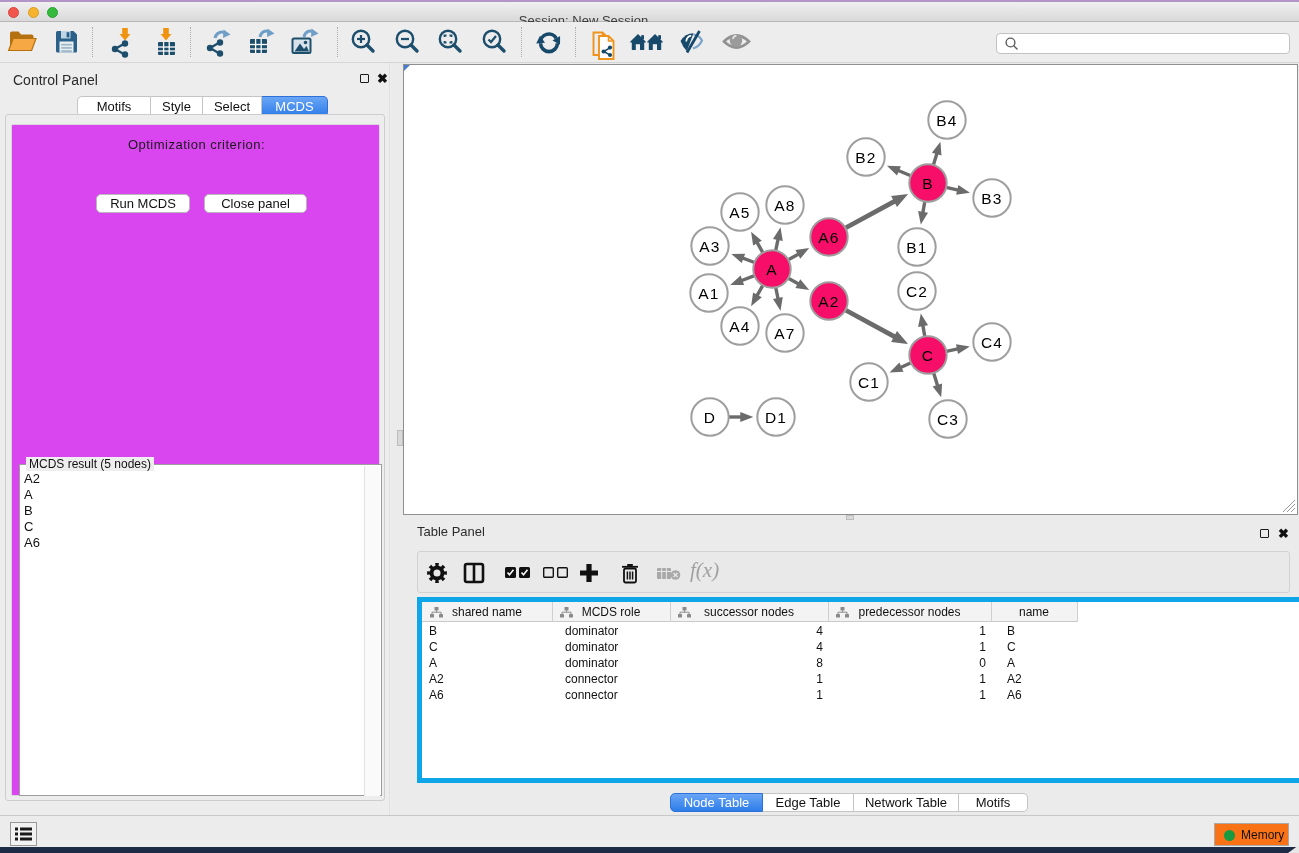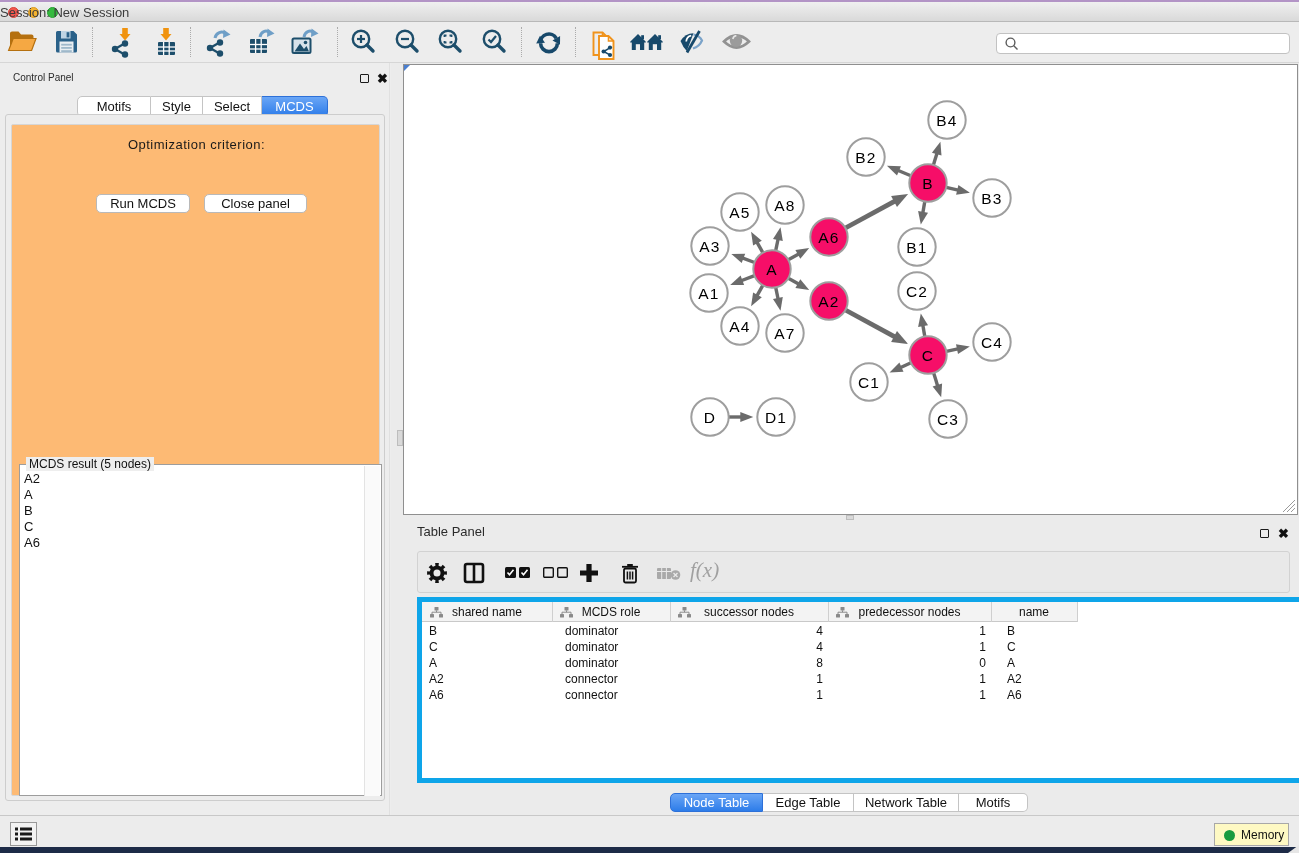--- a/index.html
+++ b/index.html
@@ -5,39 +5,39 @@
 html,body{width:1299px;height:853px;overflow:hidden;font-family:"Liberation Sans",sans-serif;background:#ededed;position:relative}
 .abs{position:absolute}
 
 #purple{left:0;top:0;width:1299px;height:2px;background:#b394c6}
 
 #titlebar{left:0;top:2px;width:1299px;height:20px;background:linear-gradient(#f0f0f0,#d9d9d9);border-bottom:1px solid #b8b8b8}
 .tl{position:absolute;top:5px;width:11px;height:11px;border-radius:50%}
 #titlebar .t1{left:8px;background:#f2574e;border:1px solid #d8443c}
 #titlebar .t2{left:28px;background:#f5b32f;border:1px solid #d99b23}
 #titlebar .t3{left:47px;background:#35ba3e;border:1px solid #28a232}
-#titletext{left:0;top:3px;width:1167px;font-size:13px;color:#3c3c3c}
+#titletext{left:0;top:11px;width:1167px;text-align:center;font-size:13px;color:#3c3c3c}
 
 #toolbar{left:0;top:22px;width:1299px;height:41px;background:#ededed;border-bottom:1px solid #d6d6d6}
 .sep{position:absolute;top:5px;height:30px;width:0;border-left:1px dotted #ababab}
 .ticon{position:absolute;top:4px}
 #search{left:996px;top:11px;width:294px;height:21px;background:#fff;border:1px solid #c2c2c2;border-radius:4px}
 
 #cpanel{left:0;top:63px;width:390px;height:752px;background:#ededed;border-right:1px solid #e0e0e0}
-#cpanel .title{left:13px;top:9px;font-size:10px;color:#2b2b2b;position:absolute}
+#cpanel .title{left:13px;top:9px;font-size:14px;color:#2b2b2b;position:absolute}
 .sqico{position:absolute;width:9px;height:9px;border:1.5px solid #1a1a1a;border-radius:1px}
 .xico{position:absolute;font-size:13px;font-weight:bold;color:#111;line-height:10px}
 
 .tabrow{position:absolute;display:flex}
 .tab{height:21px;background:#fff;border:1px solid #c4c4c4;border-left:none;font-size:13px;color:#111;display:flex;align-items:center;justify-content:center}
 .tab.first{border-left:1px solid #c4c4c4;border-radius:5px 0 0 5px}
 .tab.last{border-radius:0 5px 5px 0}
 .tab.sel{background:linear-gradient(#6aa6f6,#2d7ce9);color:#fff;border-color:#2d70d8}
 #cpouter{left:5px;top:51px;width:380px;height:687px;border:1px solid #cdcdcd;border-radius:3px;background:#ededed;position:absolute}
-#cpinner{left:5px;top:9px;width:369px;height:672px;border:1px solid #d6d6d6;border-radius:2px;background:#fdba74;position:absolute}
+#cpinner{left:5px;top:9px;width:369px;height:672px;border:1px solid #d6d6d6;border-radius:2px;background:#d946ef;position:absolute}
 #optlabel{left:0;top:12px;width:369px;text-align:center;font-size:13px;letter-spacing:0.5px;color:#1a1a1a;position:absolute}
 #combo{left:33px;top:35px;width:312px;height:21px;background:#fff;border:1px solid #b9b9b9;border-radius:5px;position:absolute}
 #combo .txt{position:absolute;left:0;top:3px;width:290px;text-align:center;font-size:13px;letter-spacing:0.4px;color:#111}
 #combo .step{position:absolute;right:0;top:-1px;width:21px;height:21px;border-radius:5px;background:linear-gradient(#6aa6f6,#2d7ce9);border:1px solid #2d70d8}
 .btn{position:absolute;height:19px;background:#fff;border:1px solid #b9b9b9;border-radius:5px;font-size:13px;color:#111;text-align:center;line-height:17px}
 
 #fieldset{left:7px;top:339px;width:363px;height:332px;border:1px solid #9d9d9d;background:#fff;position:absolute}
 #fieldset .legend{position:absolute;left:6px;top:-8px;background:#eeeeee;padding:0 3px;font-size:12px;color:#111}
 #fieldset .items{position:absolute;left:4px;top:6px;font-size:13px;color:#111;line-height:16px}
 #fieldset .sbar{position:absolute;right:1px;top:1px;width:16px;height:330px;background:#fafafa;border-left:1px solid #e3e3e3}
@@ -55,21 +55,21 @@
 
 #tpanel{left:12px;top:456px;width:895px;height:296px;position:absolute}
 #tpanel .title{position:absolute;left:14px;top:5px;font-size:13px;color:#2b2b2b}
 #ttoolbar{position:absolute;left:14px;top:32px;width:873px;height:42px;background:#e9e9e9;border:1px solid #d2d2d2;border-radius:3px}
 #ttable{position:absolute;left:14px;top:78px;width:908px;height:186px;background:#fff;border:5px solid #0ea5e9}
 #btabs{position:absolute;left:267px;top:274px;display:flex}
 #btabs .tab{height:19px}
 
 #statusbar{left:0;top:815px;width:1299px;height:32px;background:#ececec;border-top:1px solid #c8c8c8}
 #bstrip{left:0;top:847px;width:1299px;height:6px;background:#1d2b47}
-#memorybtn{position:absolute;left:1214px;top:7px;width:75px;height:23px;background:#fef9c3;border:1px solid #a8a8a8;font-size:12px;color:#111}
+#memorybtn{position:absolute;left:1214px;top:7px;width:75px;height:23px;background:#f97316;border:1px solid #a8a8a8;font-size:12px;color:#111}
 #listbtn{position:absolute;left:10px;top:6px;width:27px;height:24px;background:#f2f2f2;border:1px solid #989898}
 </style></head><body>
 <div class="abs" id="purple"></div>
 <div class="abs" id="titlebar">
     <div class="tl t1"></div>
     <div class="tl t2"></div>
     <div class="tl t3"></div>
     <div class="abs" id="titletext">Session: New Session</div>
   </div>
 <style>

